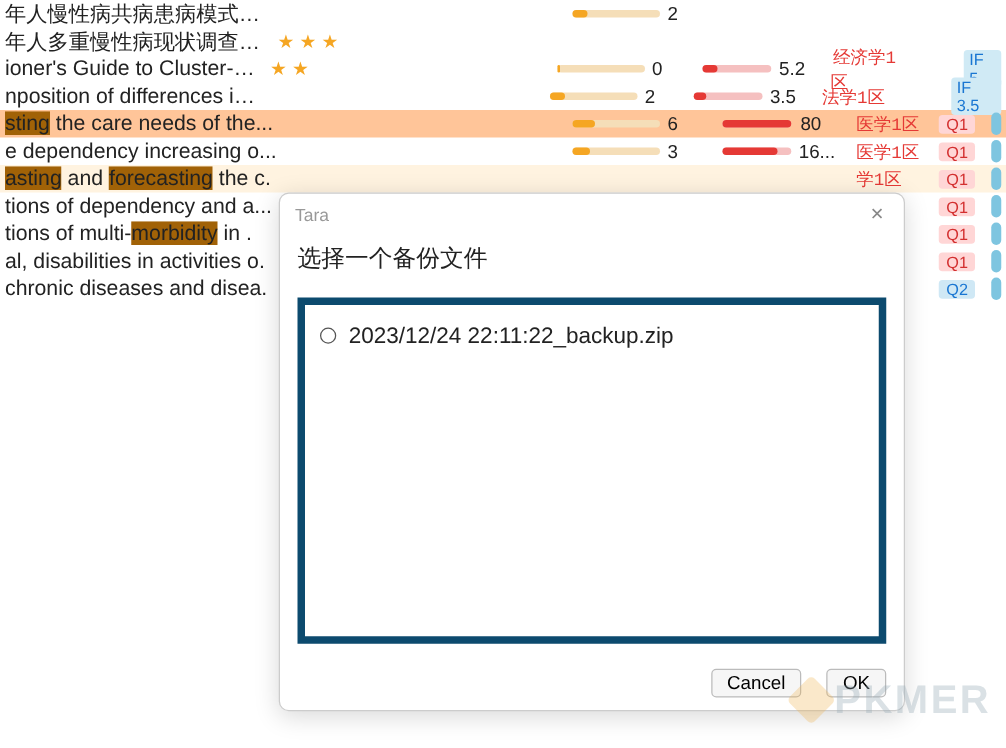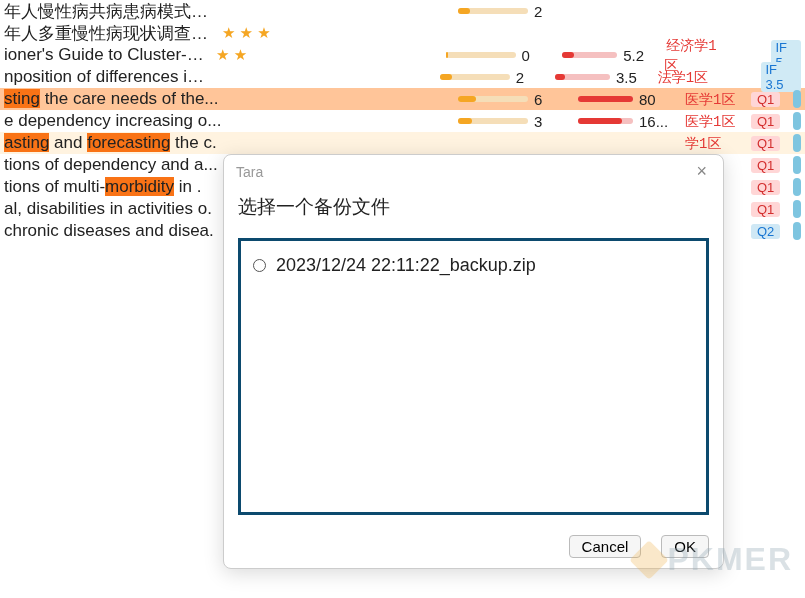--- a/index.html
+++ b/index.html
@@ -22,21 +22,21 @@
     .row.highlight-orange { background: #ffc599; }
     .row.highlight-light { background: #fff3e0; }
     .title-cell {
       width: 218px;
       overflow: hidden;
       white-space: nowrap;
       text-overflow: ellipsis;
       color: #222;
       font-size: 17px;
     }
-    .title-cell .hl { background: #f97316; }
+    .title-cell .hl { background: #a16207; }
     .stars {
       width: 80px;
       color: #f5a623;
       font-size: 15px;
     }
     .spacer1 { width: 156px; }
     .bar-cell {
       width: 120px;
       display: flex;
       align-items: center;
@@ -53,20 +53,21 @@
       height: 100%;
       border-radius: 3px;
     }
     .bar-fill.orange { background: #f5a623; }
     .bar-val { font-size: 15px; color: #222; min-width: 18px; }
     .bar2-cell {
       width: 105px;
       display: flex;
       align-items: center;
       gap: 6px;
+      text-align: right;
     }
     .bar2-track {
       width: 55px;
       height: 6px;
       background: #f5c0c0;
       border-radius: 3px;
       position: relative;
     }
     .bar2-fill { height: 100%; background: #e53935; border-radius: 3px; }
     .tag-cell { width: 68px; }
@@ -129,21 +130,21 @@
     }
     .dialog-close {
       font-size: 18px;
       color: #888;
       cursor: pointer;
       padding: 0 4px;
     }
     .dialog-body { padding: 6px 14px 10px; flex: 1; display: flex; flex-direction: column; }
     .dialog-heading { font-size: 19px; color: #222; margin-bottom: 18px; }
     .file-list {
-      border: 3px solid #0c4a6e;
+      border: 6px solid #0c4a6e;
       flex: 1;
       padding: 10px 10px;
       overflow: auto;
     }
     .file-item {
       display: flex;
       align-items: center;
       gap: 10px;
       font-size: 18px;
       color: #222;

